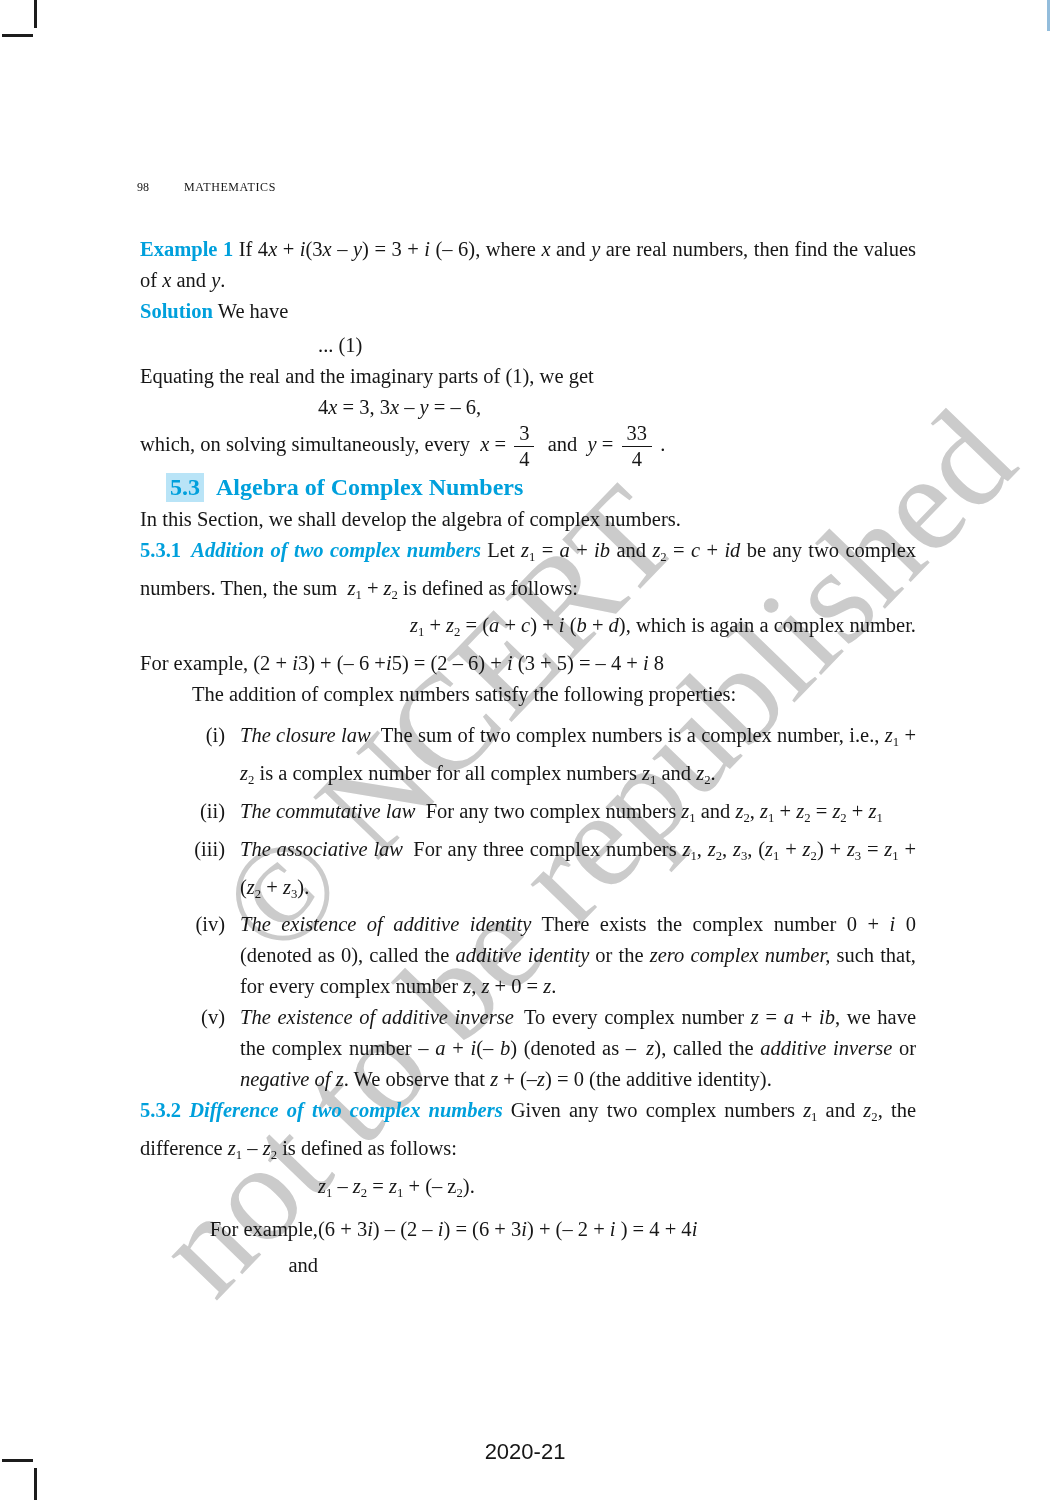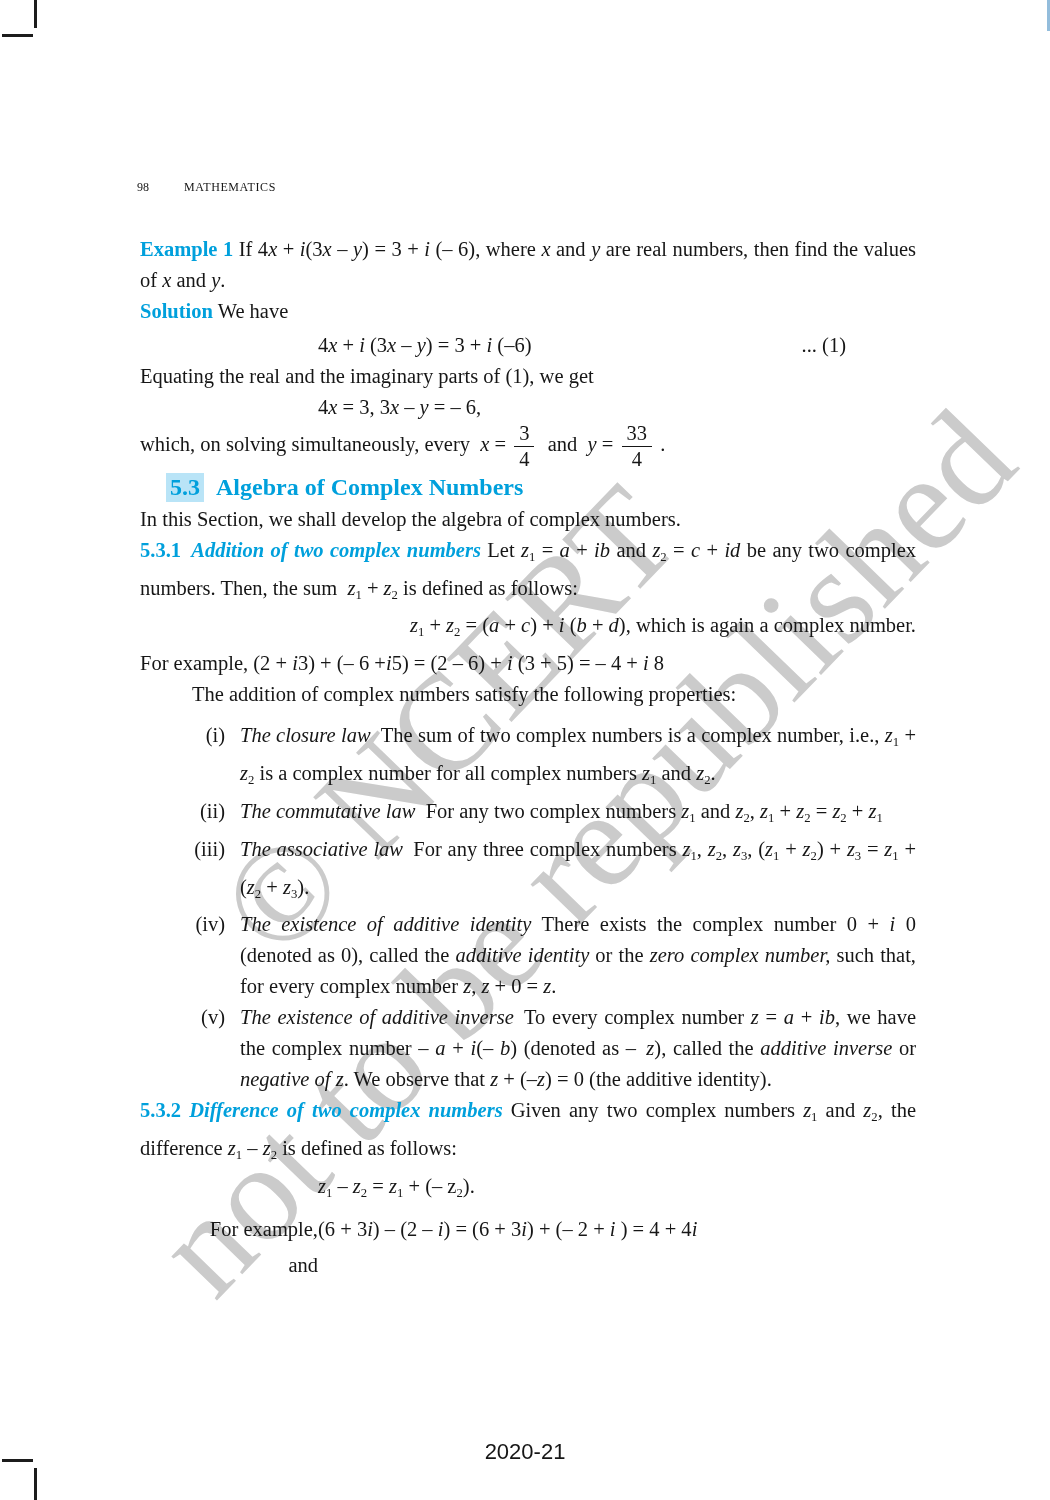--- a/index.html
+++ b/index.html
@@ -99,21 +99,20 @@
     <span class="booktitle">MATHEMATICS</span>
   </div>
 
   <div class="content">
 
     <p><span class="rs-blue">Example 1</span><span> If 4</span><span class="rs-i">x</span><span> + </span><span class="rs-i">i</span><span>(3</span><span class="rs-i">x</span><span> – </span><span class="rs-i">y</span><span>) = 3 + </span><span class="rs-i">i</span><span> (– 6), where </span><span class="rs-i">x</span><span> and </span><span class="rs-i">y</span><span> are real numbers, then find the values of </span><span class="rs-i">x</span><span> and </span><span class="rs-i">y</span><span>.</span></p>
 
     <p class="left mt-lg"><span class="rs-blue">Solution</span><span> We have</span></p>
 
     <div class="eqrow mt-sm">
-      <span><span>4</span><span class="rs-i">x</span><span> + </span><span class="rs-i">i</span><span> (3</span><span class="rs-i">x</span><span> – </span><span class="rs-i">y</span><span>) = 3 + </span><span class="rs-i">i</span><span> (–6)</span></span>
       <span>... (1)</span>
     </div>
 
     <p class="left"><span>Equating the real and the imaginary parts of (1), we get</span></p>
 
     <p class="indent-eq"><span>4</span><span class="rs-i">x</span><span> = 3, 3</span><span class="rs-i">x</span><span> – </span><span class="rs-i">y</span><span> = – 6,</span></p>
 
     <p class="left fracline"><span>which, on solving simultaneously, every </span><span class="rs-i">x</span><span> = </span><span class="frac"><span class="fnum">3</span><span class="fden">4</span></span><span> and </span><span class="rs-i">y</span><span> = </span><span class="frac"><span class="fnum">33</span><span class="fden">4</span></span><span> .</span></p>
 
     <p class="h53"><span class="rs-blueh">5.3</span><span> </span><span class="rs-blueb">Algebra of Complex Numbers</span></p>

